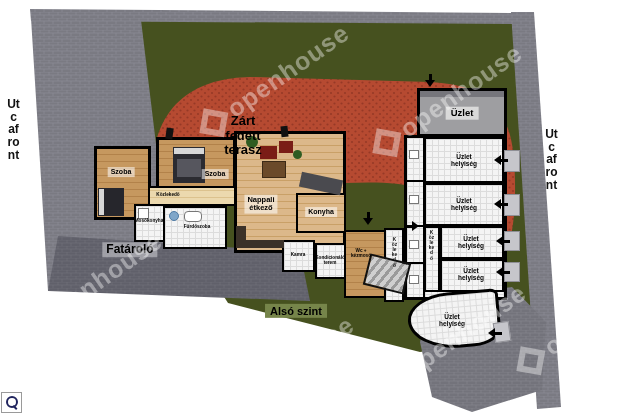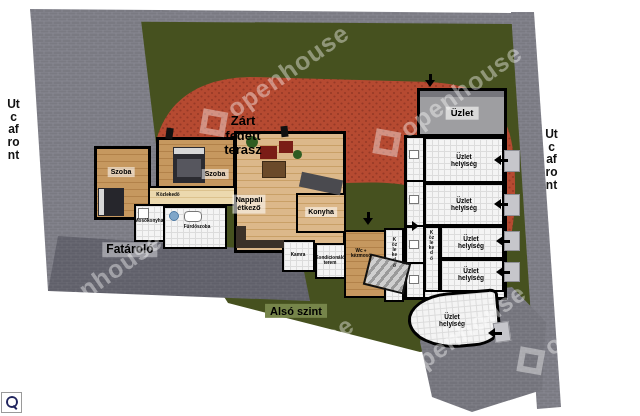--- a/index.html
+++ b/index.html
@@ -189,21 +189,21 @@
 fedett
 terasz</div>
   <div class="label" style="left:130px;top:250px;font-size:12px;background:rgba(200,200,205,.6);padding:1px 4px">Fatároló</div>
   <div class="label" style="left:296px;top:311px;font-size:11px;background:#76854a;padding:1px 5px">Alsó szint</div>
 
   <div class="label badge" style="left:121px;top:172px;font-size:7px">Szoba</div>
   <div class="label badge" style="left:215px;top:174px;font-size:7px">Szoba</div>
   <div class="label tiny" style="left:168px;top:195px">Közlekedő</div>
   <div class="label tiny" style="left:149px;top:221px">Mosókonyha</div>
   <div class="label tiny" style="left:197px;top:227px">Fürdőszoba</div>
-  <div class="label badge" style="left:249px;top:204px;font-size:7.5px">Nappali
+  <div class="label badge" style="left:261px;top:204px;font-size:7.5px">Nappali
 étkező</div>
   <div class="label badge" style="left:321px;top:212px;font-size:7px">Konyha</div>
   <div class="label tiny" style="left:298px;top:255px">Kamra</div>
   <div class="label tiny" style="left:330px;top:260px">Kondicionáló
 terem</div>
   <div class="label tiny" style="left:361px;top:253px">Wc +
 kézmosó</div>
   <div class="vtext vtiny" style="left:391px;top:237px">Közlekedő</div>
   <div class="vtext vtiny" style="left:428px;top:230px">Közlekedő</div>
 

